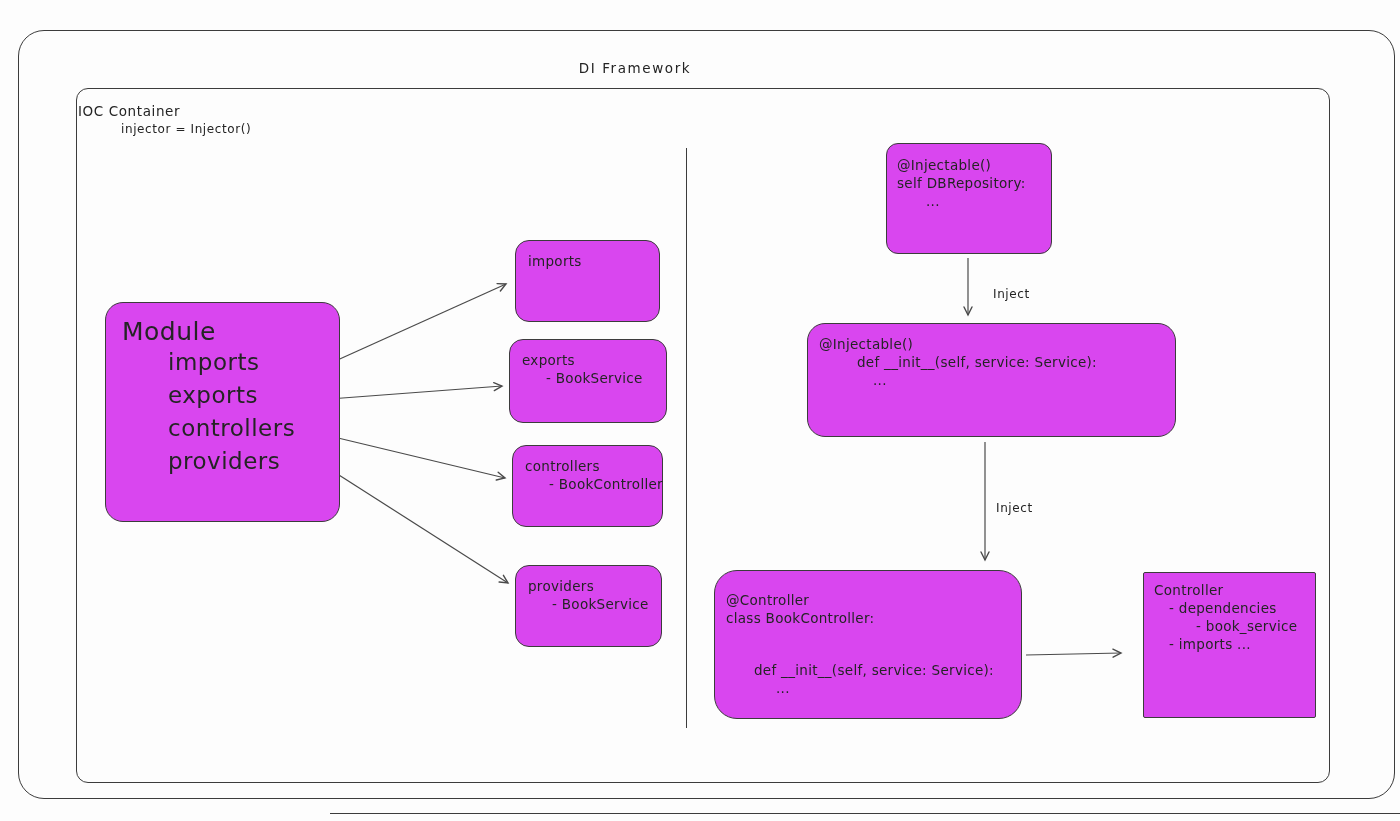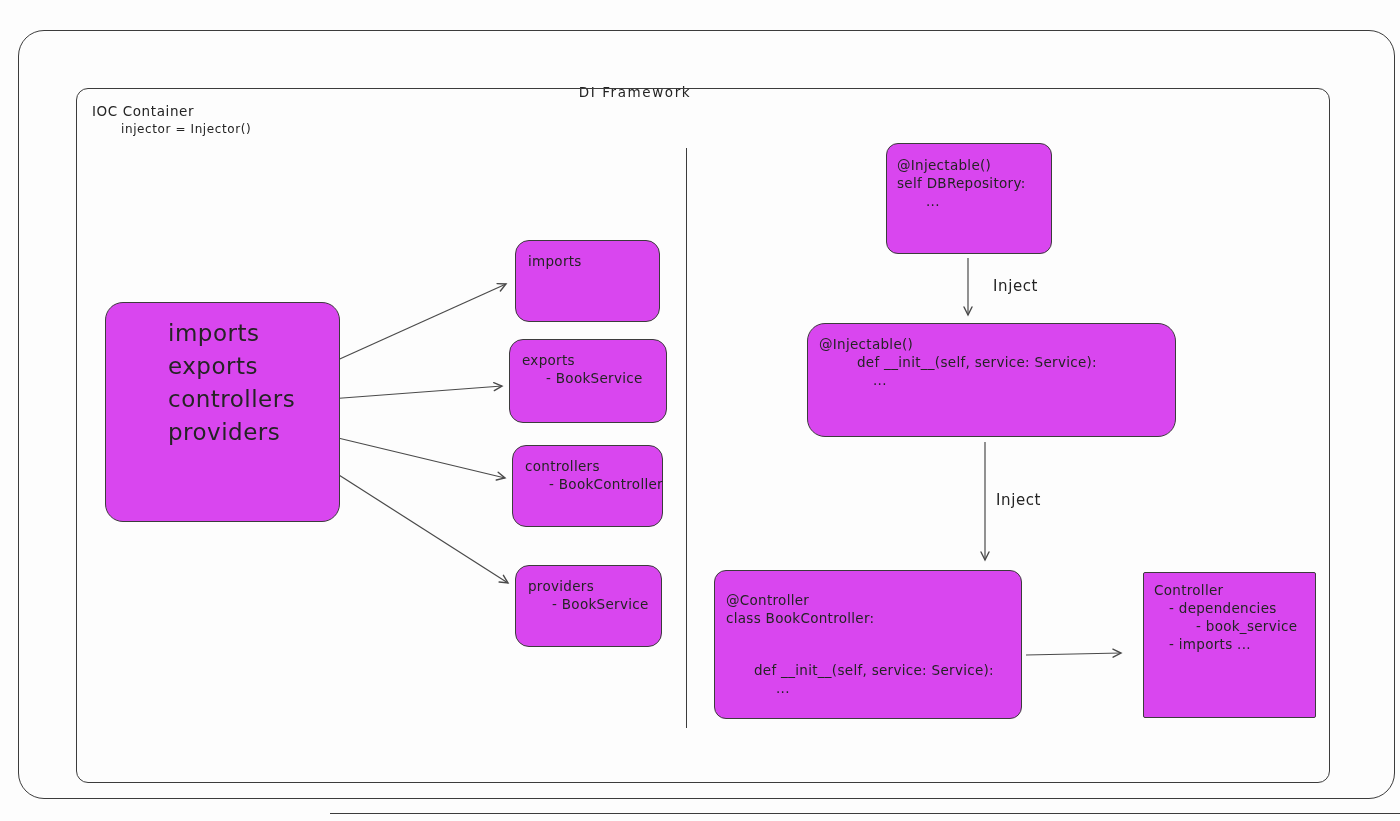--- a/index.html
+++ b/index.html
@@ -6,22 +6,22 @@
   html,body { width:1400px; height:821px; background:#fdfdfd; }
   body { font-family:"DejaVu Sans", sans-serif; color:#242424; }
   .stage { position:relative; width:1400px; height:821px; overflow:hidden; }
 
   .frame { position:absolute; border:1.4px solid #3c3c3c; border-radius:26px; }
   .outer { left:18px; top:30px; width:1377px; height:769px; }
   .ioc   { left:76px; top:88px; width:1254px; height:695px; border-radius:12px; }
   .stray { position:absolute; left:330px; top:813px; width:1070px; height:0; border-top:1.4px solid #3c3c3c; }
 
   .title { position:absolute; left:0; top:60px; width:1270px; text-align:center;
-           font-size:13.5px; letter-spacing:1.6px;margin-top:24px; }
-  .ioc-label { position:absolute; left:92px; top:103px; font-size:13.5px; letter-spacing:.6px; }
+           font-size:13.5px; letter-spacing:1.6px; }
+  .ioc-label { position:absolute; left:78px; top:103px; font-size:13.5px; letter-spacing:.6px; }
   .ioc-code  { position:absolute; left:121px; top:122px; font-size:12px; letter-spacing:.6px; }
 
   .divider { position:absolute; left:686px; top:148px; height:580px; width:0;
              border-left:1.4px solid #3c3c3c; }
 
   .box { position:absolute; border:1.4px solid #3c3c3c; border-radius:14px; background:#d946ef; }
 
   .module { left:105px; top:302px; width:235px; height:220px; border-radius:18px;
             padding:14px 0 0 16px; }
   .module-title { font-size:25px; letter-spacing:.5px; }
@@ -30,34 +30,34 @@
   .code-line { font-size:13.5px; line-height:18px; letter-spacing:.3px; white-space:pre; min-height:18px; }
 
   .bucket { padding:11px 6px 0 12px; }
   .b-imports     { left:515px; top:240px; width:145px; height:82px; }
   .b-exports     { left:509px; top:339px; width:158px; height:84px; }
   .b-controllers { left:512px; top:445px; width:151px; height:82px; }
   .b-providers   { left:515px; top:565px; width:147px; height:82px; }
 
   .db   { left:886px; top:143px; width:166px; height:111px; padding:12px 6px 0 10px; border-radius:12px; }
   .bs   { left:807px; top:323px; width:369px; height:114px; padding:11px 6px 0 11px; border-radius:18px; }
-  .bc   { left:714px; top:570px; width:308px; height:149px; padding:20px 6px 0 11px; border-radius:12px; }
+  .bc   { left:714px; top:570px; width:308px; height:149px; padding:20px 6px 0 11px; border-radius:23px; }
   .ctrl { left:1143px; top:572px; width:173px; height:146px; padding:8px 6px 0 10px; border-radius:2px; }
 
   .pl-15 { padding-left:15px; }
   .pl-24 { padding-left:24px; }
   .pl-28 { padding-left:28px; }
   .pl-29 { padding-left:29px; }
   .pl-38 { padding-left:38px; }
   .pl-42 { padding-left:42px; }
   .pl-50 { padding-left:50px; }
   .pl-54 { padding-left:54px; }
   .gap-top { margin-top:34px; }
 
-  .inject { position:absolute; font-size:15px; letter-spacing:.6px; }
+  .inject { position:absolute; font-size:12px; letter-spacing:.6px;margin-top:10px; }
   .inject-top    { left:993px; top:277px; }
   .inject-bottom { left:996px; top:491px; }
 
   svg.arrows { position:absolute; left:0; top:0; pointer-events:none; }
   svg.arrows line { stroke:#4a4a4a; stroke-width:1.2; }
 </style>
 </head>
 <body>
 
 <div class="stage">
@@ -81,20 +81,21 @@
     <line x1="322" y1="367" x2="506" y2="284" marker-end="url(#ah)"></line>
     <line x1="316" y1="400" x2="502" y2="386" marker-end="url(#ah)"></line>
     <line x1="313" y1="432" x2="505" y2="478" marker-end="url(#ah)"></line>
     <line x1="317" y1="461" x2="508" y2="583" marker-end="url(#ah)"></line>
     <line x1="968" y1="258" x2="968" y2="315" marker-end="url(#ah)"></line>
     <line x1="985" y1="442" x2="985" y2="560" marker-end="url(#ah)"></line>
     <line x1="1026" y1="655" x2="1121" y2="653" marker-end="url(#ah)"></line>
   </svg>
 
   <div class="box module">
+    <div class="module-title">Module</div>
     <div class="module-item">imports</div>
     <div class="module-item">exports</div>
     <div class="module-item">controllers</div>
     <div class="module-item">providers</div>
   </div>
 
   <div class="box bucket b-imports">
     <div class="code-line">imports</div>
     <div class="code-line pl-24"></div>
   </div>

